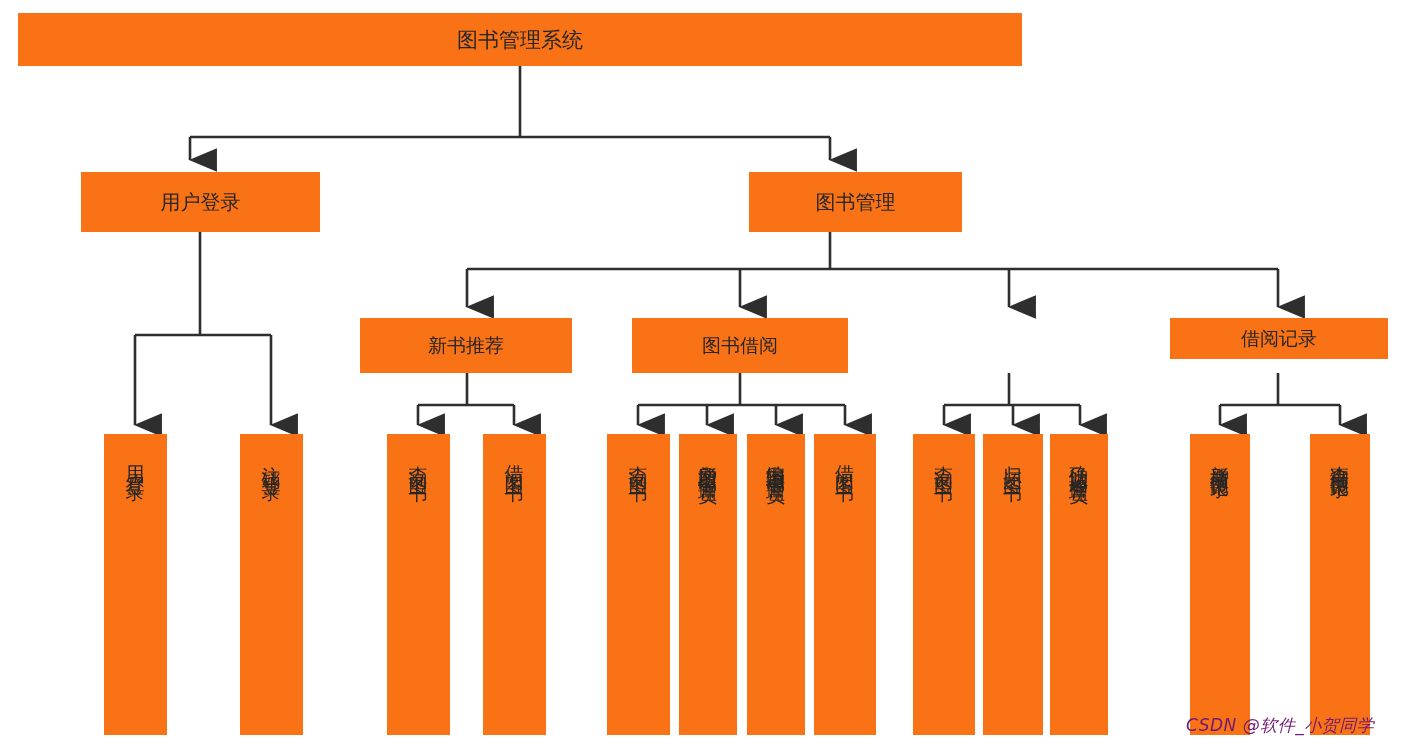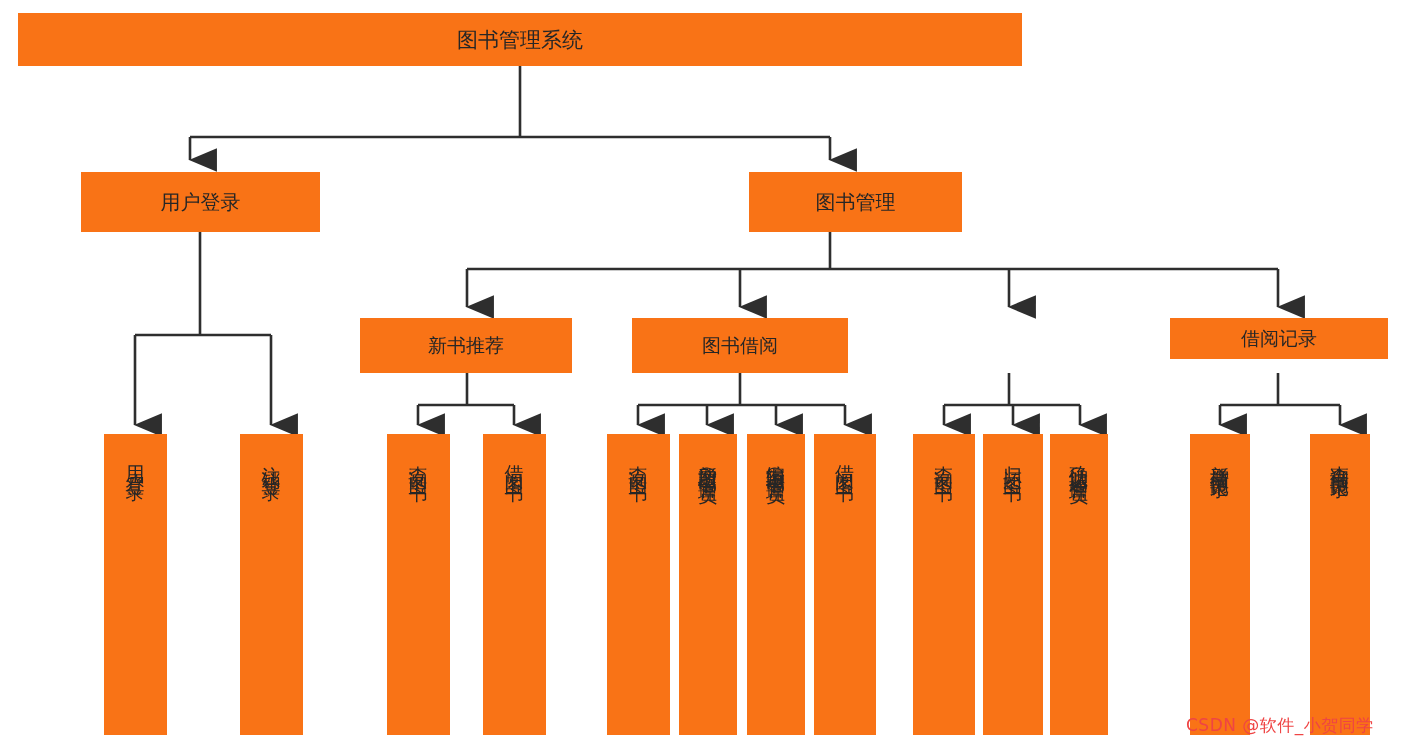--- a/index.html
+++ b/index.html
@@ -59,23 +59,24 @@
     line-height: 1;
     color: #262626;
     white-space: nowrap;
   }
   .leaf-short .vtext { letter-spacing: 6px; }
   .watermark {
     position: absolute;
     left: 1186px;
     top: 714px;
     font-size: 17px;
-    color: #ef4444;
+    color: #701a75;
     white-space: nowrap;
     letter-spacing: 0.5px;
+    font-style: italic;
   }
 </style>
 </head>
 <body>
 
 <div id="canvas">
 
   <svg id="edges" viewBox="0 0 1405 747" xmlns="http://www.w3.org/2000/svg">
     <defs>
       <marker id="arrow" viewBox="0 0 10 12" refX="5" refY="11.5" markerWidth="9" markerHeight="11" orient="auto-start-reverse">

